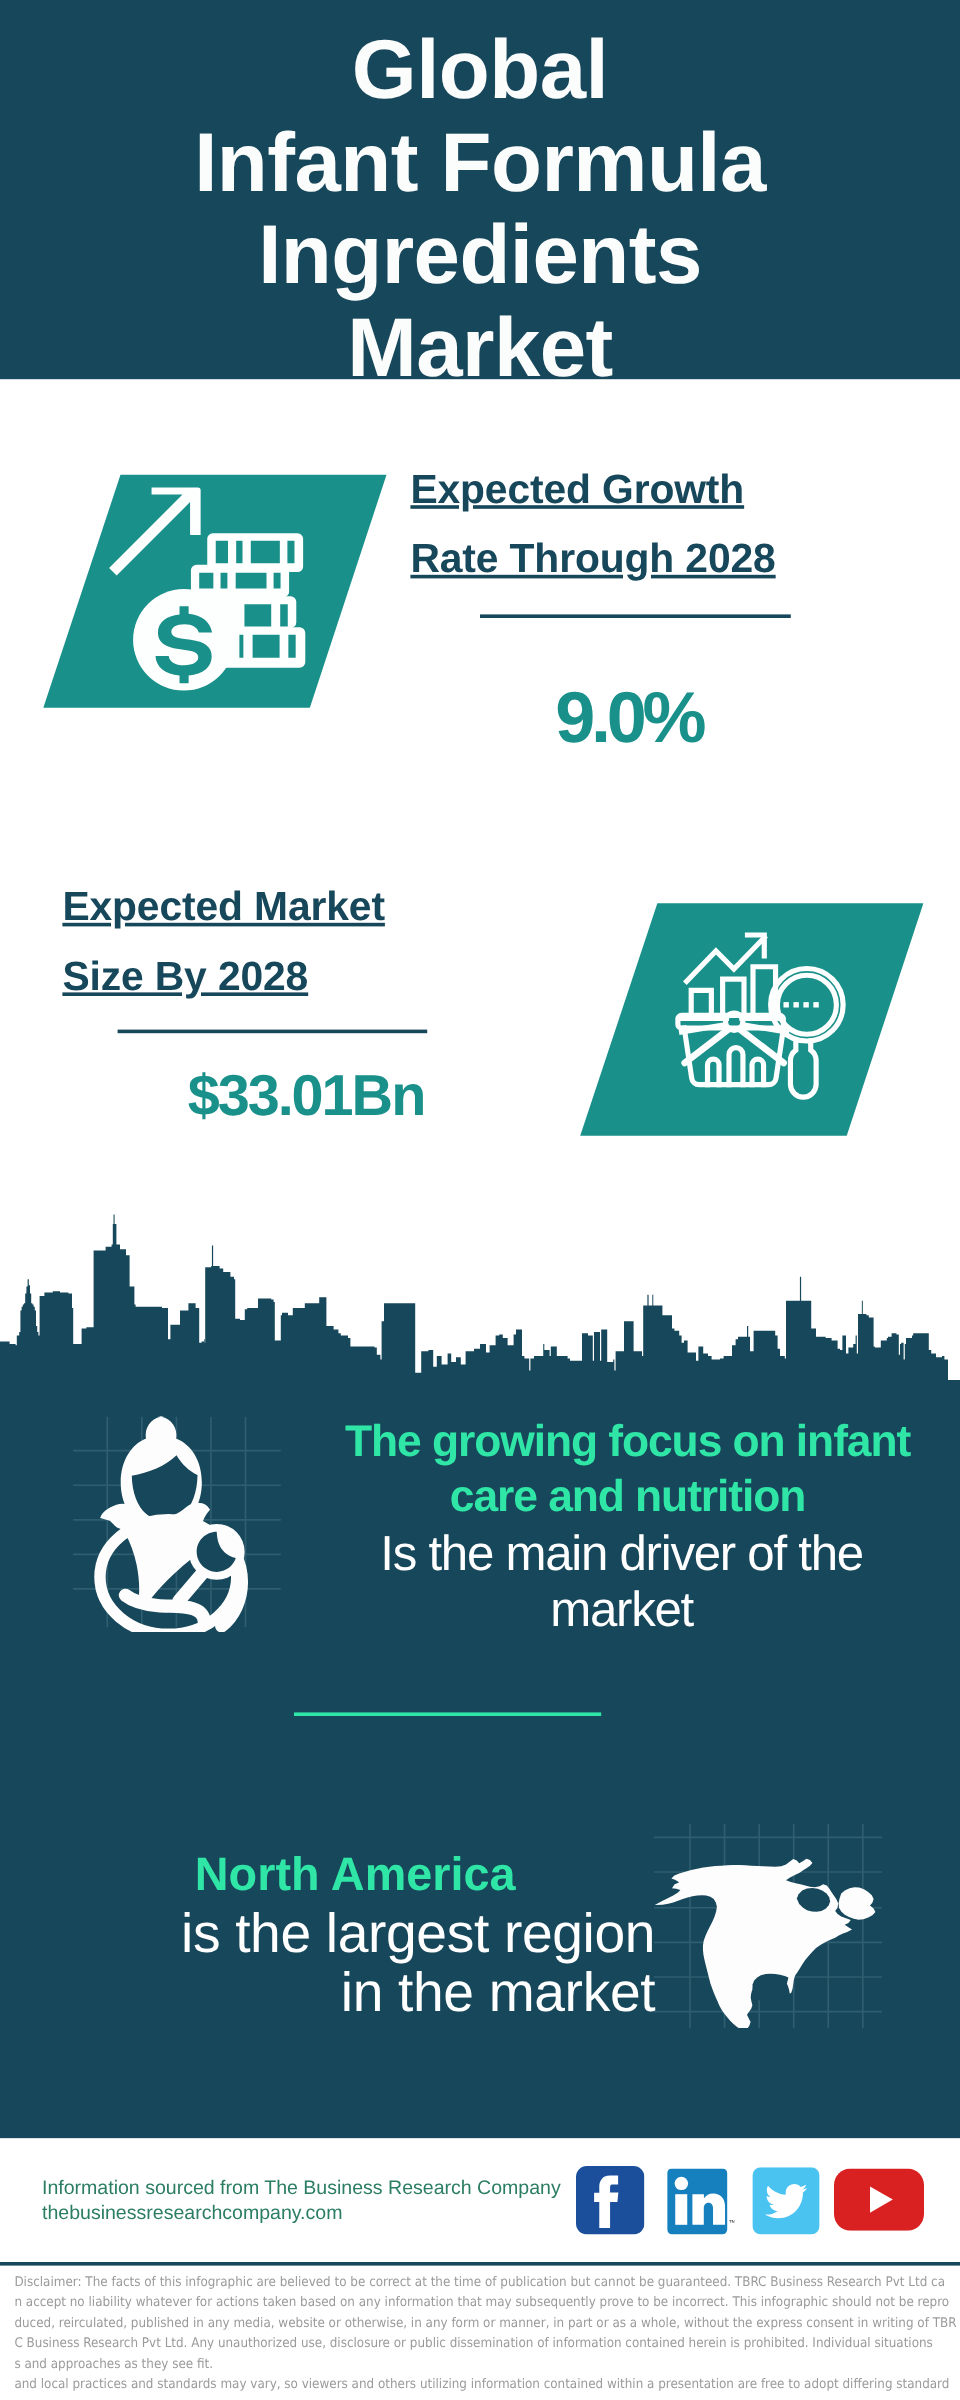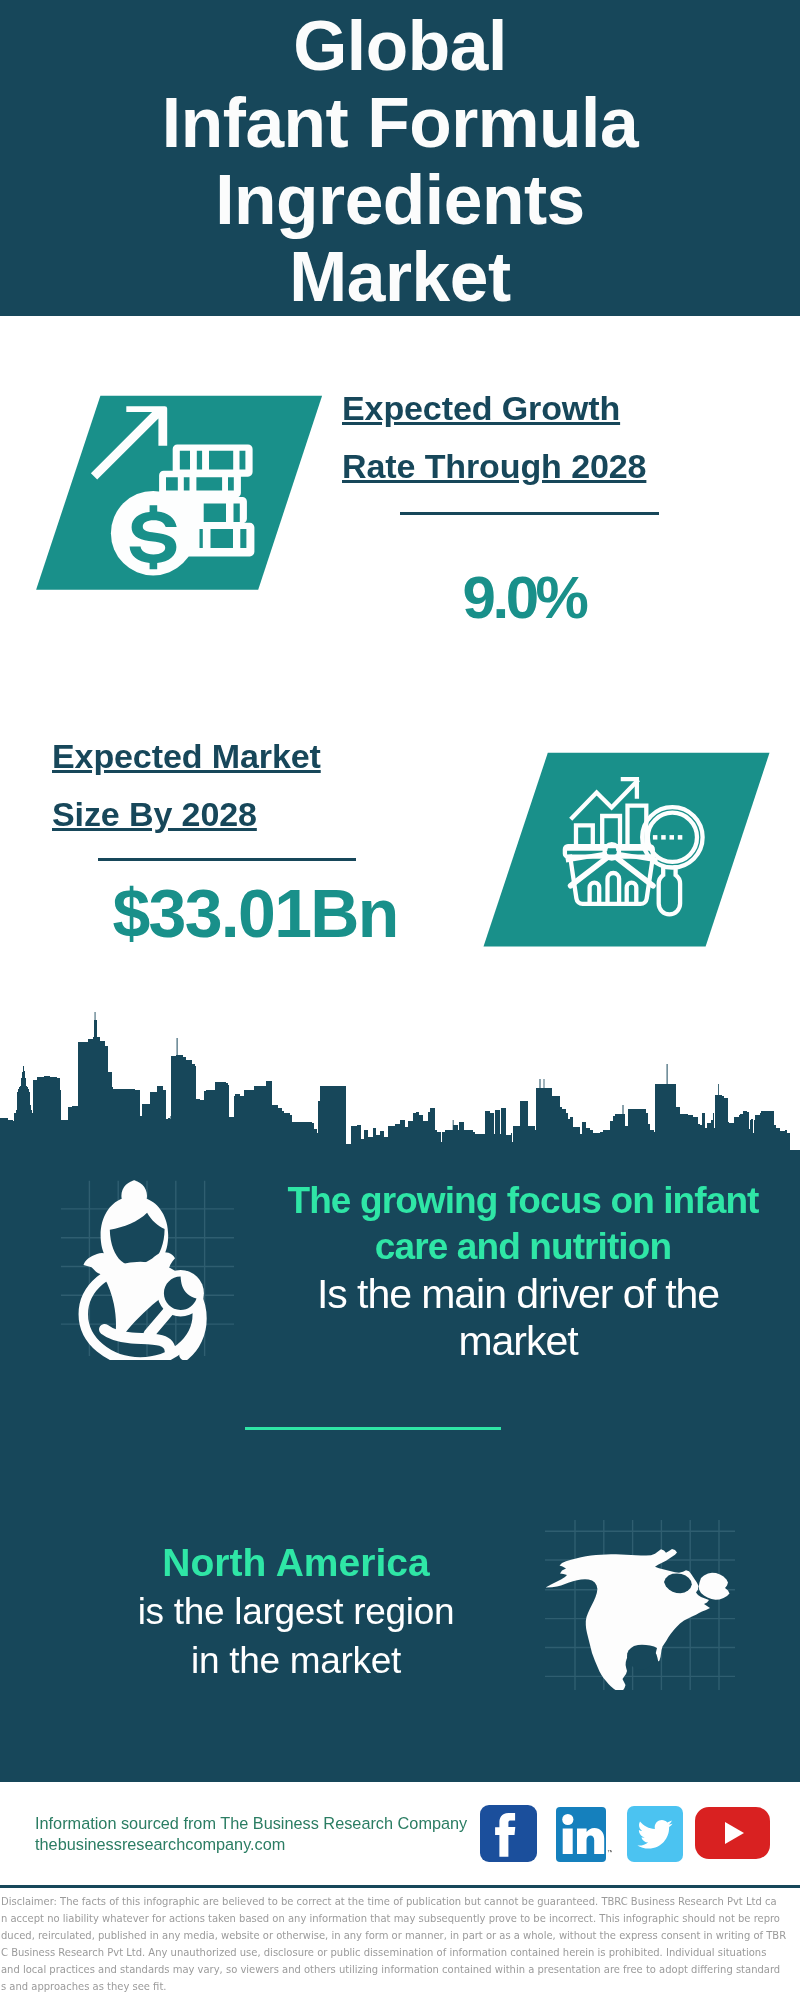--- a/index.html
+++ b/index.html
@@ -2,21 +2,21 @@
 <html><head>
 <meta charset="utf-8">
 <style>
   html,body{margin:0;padding:0;background:#fff;}
   body{width:800px;height:2000px;font-family:"Liberation Sans",sans-serif;overflow:hidden;}
   .page{position:relative;width:800px;height:2000px;background:#fff;overflow:hidden;}
 
   
   .header{position:absolute;left:0;top:0;width:800px;height:316px;background:#17475a;}
   .header-title{position:absolute;left:0;top:0;width:800px;color:#fbfcfc;
-      font-size:69.5px;font-weight:bold;line-height:77px;text-align:center;padding-top:8px;
+      font-size:69.5px;font-weight:bold;line-height:77px;text-align:center;padding-top:20px;
       letter-spacing:-0.45px;}
 
   
   .para{position:absolute;overflow:visible;}
 
   .stat-head{position:absolute;color:#17475a;font-weight:bold;font-size:34px;line-height:58px;text-align:left;letter-spacing:-0.1px;text-decoration:underline;}
   .rule{position:absolute;background:#17475a;height:3px;}
   .stat-val{position:absolute;color:#19908a;font-weight:bold;text-align:center;}
 
   
@@ -63,21 +63,21 @@
       <path fill="#19908a" d="M119.6 113.2 h7.6 v6.3 c10.8 0.9 18.1 6.9 19.5 15.6 h-11 c-1.3 -4.2 -5.3 -6.9 -12 -6.9 -6.8 0 -10.9 2.5 -10.9 6.2 0 3.2 2.6 4.9 9.4 5.9 l6.6 0.9 c11.9 1.7 17.6 5.8 17.6 13.8 0 8.8 -7.1 14.8 -19.2 15.9 v6.4 h-7.6 v-6.4 c-12 -1 -19.6 -7.1 -20 -16.3 h11 c0.5 4.5 4.8 7.8 12.9 7.8 7.3 0 11.7 -2.6 11.7 -6.6 0 -3.3 -2.5 -5 -9.6 -6 l-6.8 -0.9 c-11.4 -1.6 -17.2 -6 -17.2 -13.7 0 -8.4 7 -14.1 18 -15.1 z"></path>
     </g>
   </svg>
 
   <div class="stat-head" style="left:342px;top:379px;width:400px;"><span>Expected Growth</span><br><span>Rate Through 2028</span></div>
   <div class="rule" style="left:400px;top:512px;width:259px;"></div>
   <div class="stat-val" style="left:324px;top:551px;width:400px;font-size:60px;line-height:94px;letter-spacing:-3.5px;">9.0%</div>
 
   <div class="stat-head" style="left:52px;top:727px;width:400px;"><span>Expected Market</span><br><span>Size By 2028</span></div>
   <div class="rule" style="left:98px;top:858px;width:258px;"></div>
-  <div class="stat-val" style="left:55px;top:876px;width:400px;font-size:68px;line-height:75px;letter-spacing:-1.7px;">$33.01Bn</div>
+  <div class="stat-val" style="left:55px;top:876px;width:400px;font-size:48px;line-height:75px;letter-spacing:-1.7px;">$33.01Bn</div>
 
   <svg class="para" style="left:477px;top:749px;width:300px;height:202px;" viewBox="0 0 300 202">
     <polygon points="70.8,3.8 292.5,3.8 228.6,197.5 6.5,197.5" fill="#19908a"></polygon>
     <g fill="none" stroke="#fdfefe" stroke-width="4.3" stroke-linecap="square" stroke-linejoin="miter">
       <path d="M95.2 68.8 L119.6 43.5 L134.6 58.5 L159.9 32.3"></path>
       <path d="M145.9 30.2 h14 v17.3"></path>
       <path d="M99 97.2 v-20.9 h16.8 v20.9"></path>
       <path d="M125.2 97.2 v-30.2 h17.8 v30.2"></path>
       <path d="M150.5 97.2 v-40.6 h18.8 v40.6"></path>
       <path d="M90.9 97.2 h81.9 a3 3 0 0 1 3 3 v4.5 a3 3 0 0 1 -3 3 h-81.9 a3 3 0 0 1 -3 -3 v-4.5 a3 3 0 0 1 3 -3 z"></path>
@@ -131,21 +131,21 @@
       <circle cx="122.6" cy="117.2" r="23.3" fill="#fdfdfd"></circle>
       <path fill="#17475a" d="M122.6 100.5 c-9.2 0 -16.7 7.5 -16.7 16.7 c0 9.2 7.5 16.7 16.7 16.7 c7.4 0 13.7 -4.8 15.9 -11.5 c-6.8 -1.3 -12.3 -6.2 -14.4 -12.7 c-0.9 -2.8 -1.3 -5.8 -1.5 -9.2 z"></path>
     </g>
   </svg>
 
   <div class="drv-text" style="left:273px;top:1178px;width:500px;font-size:37px;line-height:46px;font-weight:bold;color:#2fe6a6;letter-spacing:-0.9px;"><span>The growing focus on infant</span><br><span>care and nutrition</span></div>
   <div class="drv-text" style="left:268px;top:1271px;width:500px;font-size:41px;line-height:47px;letter-spacing:-1.05px;"><span>Is the main driver of the</span><br><span>market</span></div>
   <div class="mini-rule" style="left:245px;top:1427px;width:256px;"></div>
 
   <div class="drv-text" style="left:46px;top:1540px;width:500px;font-size:39px;line-height:46px;font-weight:bold;color:#2fe6a6;letter-spacing:0px;"><span>North America</span></div>
-  <div class="drv-text" style="left:46px;top:1587px;width:500px;font-size:37px;line-height:49px;letter-spacing:-0.3px;"><span>is the largest region</span><br><span>in the market</span></div>
+  <div class="drv-text" style="left:46px;top:1587px;width:500px;font-size:46px;line-height:49px;letter-spacing:-0.3px;text-align:right;"><span>is the largest region</span><br><span>in the market</span></div>
 
   <svg class="grid-bg" style="left:545px;top:1520px;width:190px;height:170px;" viewBox="0 0 190 170">
     <g stroke="#2f5e70" stroke-width="1.4" fill="none">
       <path d="M30 0 V170 M58.8 0 V170 M87.6 0 V170 M116.4 0 V170 M145.2 0 V170 M174 0 V170"></path>
       <path d="M0 11.2 H190 M0 40 H190 M0 69.8 H190 M0 98.6 H190 M0 127.5 H190 M0 156.4 H190"></path>
     </g>
     <path fill="#fdfdfd" d="M0.6 67.5 L6.0 64.5 L11.0 62.0 L16.0 59.5 L20.0 57.0 L22.0 55.0 L18.5 54.0 L15.0 53.5 L17.0 50.5 L21.0 48.5 L17.5 46.5 L14.5 45.5 L17.0 43.0 L21.0 41.2 L26.0 39.8 L31.0 38.4 L36.0 37.2 L41.0 36.3 L46.0 35.6 L51.0 35.1 L56.0 34.7 L61.0 34.4 L66.0 34.2 L71.0 34.2 L76.0 34.4 L81.0 34.7 L86.0 35.0 L91.0 35.3 L96.0 35.5 L101.0 35.6 L106.0 35.2 L110.0 33.8 L113.0 31.4 L116.0 29.2 L119.0 30.4 L121.0 32.8 L124.0 31.0 L127.0 29.0 L130.0 30.0 L132.0 32.4 L130.0 34.8 L127.0 36.8 L124.0 38.8 L121.0 40.8 L117.0 42.8 L113.0 44.8 L110.0 46.8 L114.0 48.3 L118.0 49.3 L122.0 50.3 L126.0 51.3 L130.0 52.3 L134.0 52.8 L138.0 51.8 L141.0 50.3 L144.0 51.3 L146.0 53.8 L148.0 56.8 L150.0 59.8 L152.0 62.8 L153.5 66.0 L153.0 69.5 L151.0 72.5 L153.0 75.0 L156.0 77.0 L160.0 78.5 L164.0 80.0 L162.0 82.5 L159.0 84.0 L162.0 86.0 L165.0 88.0 L161.0 90.0 L157.0 91.5 L154.0 93.0 L151.0 94.8 L147.0 96.4 L143.0 98.4 L139.0 100.6 L135.0 103.4 L132.0 106.4 L129.0 109.8 L126.0 113.4 L123.5 117.0 L121.5 120.5 L119.5 123.5 L117.5 126.5 L116.5 130.0 L116.0 133.5 L115.5 137.0 L114.5 140.5 L113.2 141.5 L112.5 138.0 L111.5 134.5 L110.0 132.0 L107.5 130.6 L104.5 129.9 L101.0 129.5 L97.5 129.4 L94.0 129.6 L90.5 130.3 L87.5 131.6 L85.0 133.5 L83.0 136.0 L81.6 139.0 L80.8 142.0 L80.6 145.0 L81.2 148.0 L82.0 151.0 L81.0 154.0 L79.2 156.5 L77.5 159.0 L79.0 162.0 L80.5 165.0 L79.5 168.0 L77.5 171.0 L75.0 172.0 L72.0 171.0 L69.0 169.0 L66.0 166.5 L63.5 164.0 L61.0 161.0 L58.5 158.0 L56.5 155.0 L54.5 151.5 L53.0 148.0 L51.5 144.5 L50.0 141.0 L48.5 137.0 L47.0 133.0 L46.0 129.0 L45.0 125.0 L44.0 121.0 L43.0 117.0 L42.0 113.0 L41.2 109.0 L40.8 105.0 L40.8 101.0 L41.5 97.0 L43.0 93.0 L44.8 89.0 L46.8 85.0 L48.8 81.0 L50.5 77.0 L51.8 73.0 L52.4 69.0 L51.6 65.6 L49.8 62.6 L47.0 60.6 L43.5 59.6 L40.0 59.3 L36.0 59.6 L32.0 60.3 L28.0 61.3 L24.0 62.6 L20.0 64.0 L16.0 65.4 L12.0 66.4 L7.0 67.2 Z M156.0 58.0 L159.0 55.5 L163.0 53.6 L167.0 52.8 L171.0 53.0 L175.0 54.4 L178.5 56.6 L181.5 59.4 L183.0 62.6 L182.0 65.6 L180.0 68.0 L183.0 70.5 L184.5 73.4 L182.0 76.0 L178.5 78.0 L174.5 79.4 L170.5 79.8 L166.5 79.0 L162.5 77.6 L159.0 75.6 L156.0 73.0 L154.2 69.8 L153.8 66.2 L154.5 62.6 Z M46.3 124.0 L48.6 129.0 L50.6 134.0 L52.4 139.0 L53.8 144.0 L54.6 148.0 L52.8 147.4 L51.0 142.6 L49.2 137.6 L47.4 132.6 L45.8 127.6 Z"></path>
     <path fill="#17475a" d="M112.0 128.0 L111.0 132.0 L110.0 136.0 L109.0 140.0 L107.0 144.0 L104.0 147.0 L100.0 149.0 L96.0 150.0 L92.0 149.0 L88.0 147.0 L85.0 144.0 L83.0 140.5 L82.0 137.0 L82.2 133.5 L83.5 130.5 L86.0 128.0 L89.0 126.0 L93.0 125.0 L97.0 124.8 L101.0 125.0 L105.0 125.6 L109.0 126.6 Z"></path>
     <path fill="#17475a" d="M119.0 62.0 L120.5 58.5 L123.5 55.5 L127.5 53.8 L132.0 53.4 L136.5 54.0 L140.5 55.6 L143.8 58.0 L146.0 61.0 L146.8 64.5 L145.5 68.0 L143.0 70.6 L139.5 72.4 L135.5 73.2 L131.5 73.0 L127.5 71.8 L124.0 69.6 L121.0 66.6 Z"></path>
   </svg>
@@ -168,22 +168,22 @@
   <svg class="social" style="left:627px;top:1806px;width:56px;height:56px;" viewBox="0 0 56 56">
     <rect x="0" y="0" width="56" height="56" rx="7" fill="#4bc3f1"></rect>
     <path fill="#ffffff" d="M45.8 17.4 c-1.3 0.6 -2.7 1 -4.2 1.2 c1.5 -0.9 2.7 -2.3 3.2 -4 c-1.4 0.8 -3 1.4 -4.6 1.8 c-1.3 -1.4 -3.2 -2.3 -5.3 -2.3 c-4 0 -7.2 3.2 -7.2 7.2 c0 0.6 0.1 1.1 0.2 1.6 c-6 -0.3 -11.3 -3.2 -14.9 -7.5 c-0.6 1.1 -1 2.3 -1 3.6 c0 2.5 1.3 4.7 3.2 6 c-1.2 0 -2.3 -0.4 -3.3 -0.9 c0 0 0 0.1 0 0.1 c0 3.5 2.5 6.4 5.8 7.1 c-0.6 0.2 -1.2 0.2 -1.9 0.2 c-0.5 0 -0.9 0 -1.4 -0.1 c0.9 2.9 3.6 5 6.7 5 c-2.5 1.9 -5.6 3.1 -9 3.1 c-0.6 0 -1.2 0 -1.7 -0.1 c3.2 2 7 3.2 11.1 3.2 c13.3 0 20.6 -11 20.6 -20.6 c0 -0.3 0 -0.6 0 -0.9 c1.4 -1 2.6 -2.3 3.6 -3.7 z"></path>
   </svg>
   <svg class="social" style="left:695px;top:1807px;width:75px;height:52px;" viewBox="0 0 75 52">
     <rect x="0" y="0" width="75" height="52" rx="14" fill="#d92121"></rect>
     <path fill="#ffffff" d="M30 15 L49 26 L30 37 z"></path>
   </svg>
 
   <div class="disc-line" style="top:1885px;"></div>
-  <div class="disclaimer" style="left:1px;top:1893px;width:786px;">
+  <div class="disclaimer" style="left:12px;top:1893px;width:786px;">
       <span>Disclaimer: The facts of this infographic are believed to be correct at the time of publication but cannot be guaranteed. TBRC Business Research Pvt Ltd ca</span>
       <span>n accept no liability whatever for actions taken based on any information that may subsequently prove to be incorrect. This infographic should not be repro</span>
       <span>duced, reirculated, published in any media, website or otherwise, in any form or manner, in part or as a whole, without the express consent in writing of TBR</span>
       <span>C Business Research Pvt Ltd. Any unauthorized use, disclosure or public dissemination of information contained herein is prohibited. Individual situations</span>
+      <span>s and approaches as they see fit.</span>
       <span>and local practices and standards may vary, so viewers and others utilizing information contained within a presentation are free to adopt differing standard</span>
-      <span>s and approaches as they see fit.</span>
     </div>
 
 </div>
 
 </body></html>

